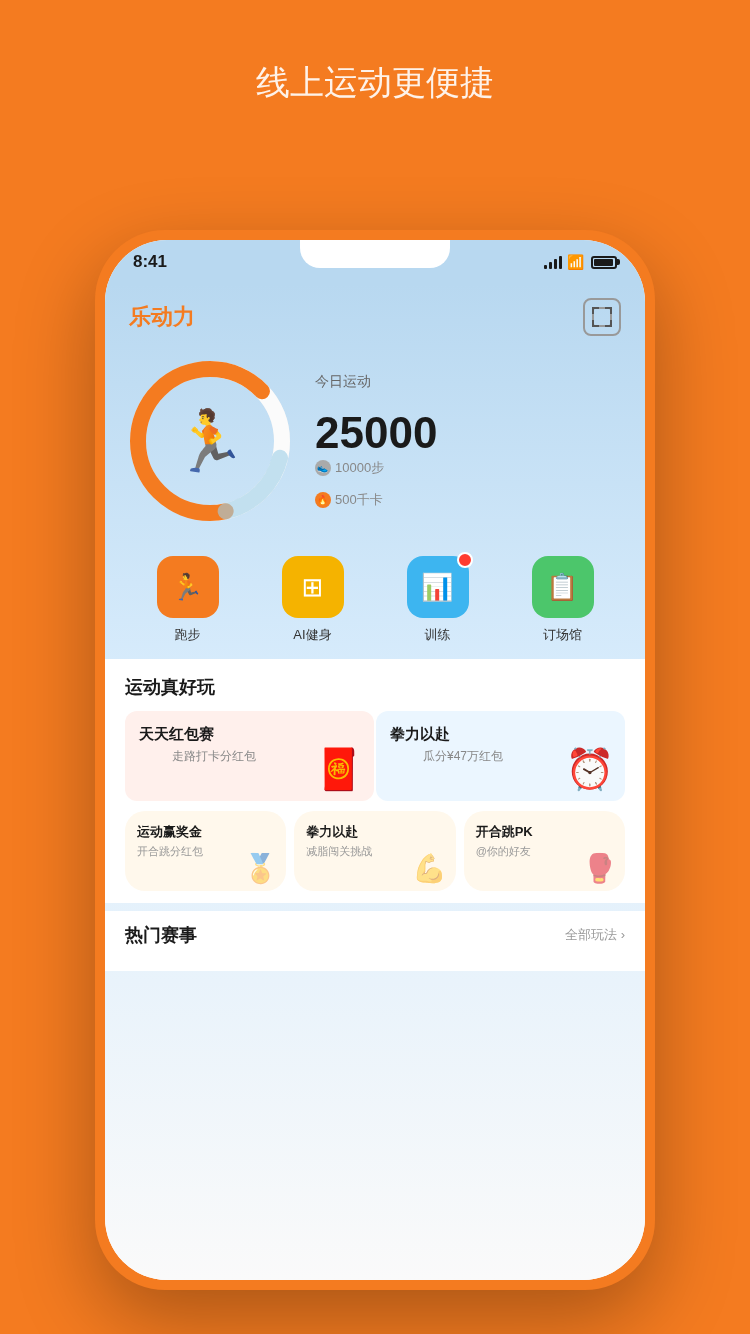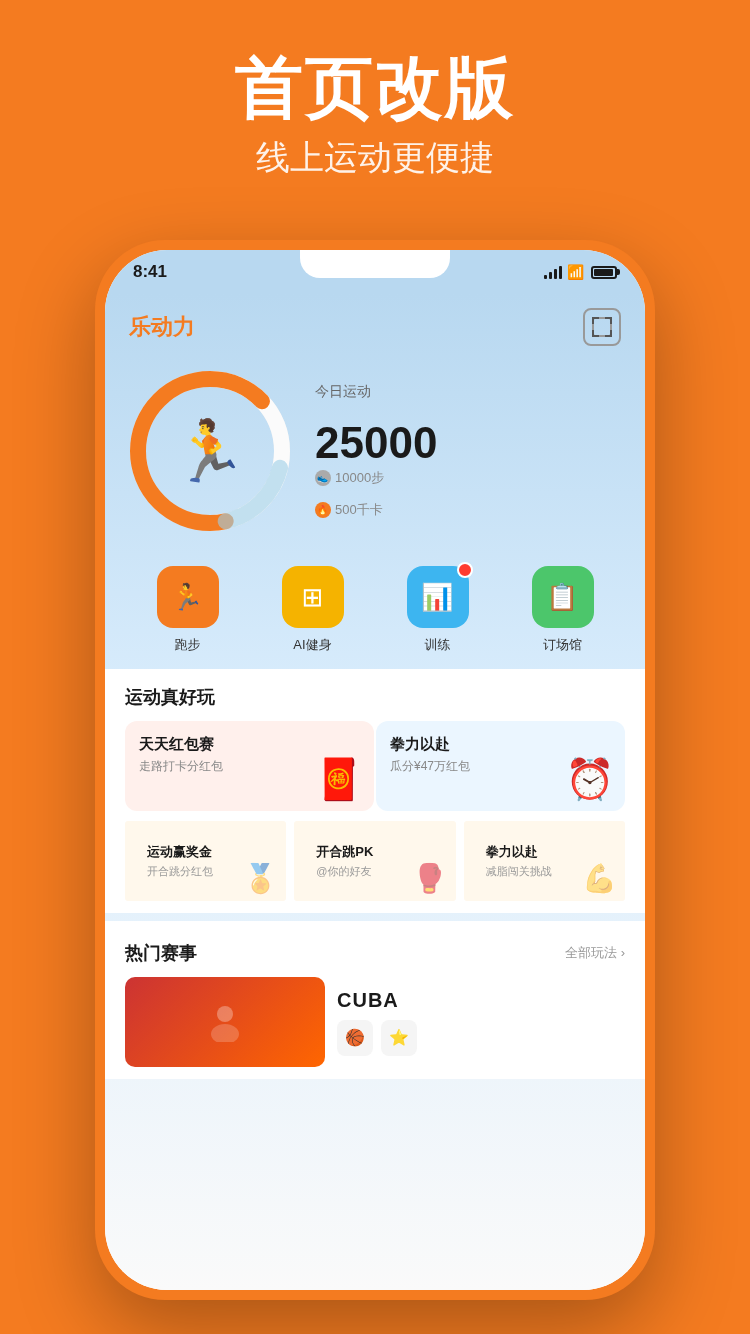--- a/index.html
+++ b/index.html
@@ -30,21 +30,21 @@
       font-size: 34px;
       font-weight: 400;
       margin-top: 10px;
     }
 
     
     .phone-container {
       position: absolute;
       left: 50%;
       transform: translateX(-50%);
-      top: 240px;
+      top: 230px;
       width: 560px;
       height: 1060px;
     }
 
     .phone-outer {
       width: 100%;
       height: 100%;
       background: #F47B20;
       border-radius: 70px;
       padding: 10px;
@@ -352,39 +352,40 @@
     .activity-card.blue-bg { background: #EBF6FF; }
     .activity-card-title {
       font-size: 15px;
       font-weight: 600;
       color: #1a1a1a;
       margin-bottom: 4px;
     }
     .activity-card-desc {
       font-size: 12px;
       color: #888;
+      margin-left: 33px;
     }
     .activity-card-icon {
       position: absolute;
       right: 10px;
       bottom: 8px;
       font-size: 40px;
     }
 
     
     .activity-row3 {
       display: grid;
       grid-template-columns: 1fr 1fr 1fr;
       gap: 8px;
       margin-top: 10px;
     }
     .activity-card-sm {
       background: #FFF8EC;
-      border-radius: 3px;
-      padding: 22px;
+      border-radius: 20px;
+      padding: 12px;
       height: 80px;
       position: relative;
       overflow: hidden;
     }
     .activity-card-sm-title {
       font-size: 13px;
       font-weight: 600;
       color: #1a1a1a;
     }
     .activity-card-sm-desc {
@@ -396,21 +397,21 @@
       position: absolute;
       right: 8px;
       bottom: 6px;
       font-size: 28px;
       opacity: 0.5;
     }
 
     
     .hot-section {
       background: white;
-      padding: 20px 20px 12px;
+      padding: 12px 20px 12px;
       margin-top: 8px;
     }
     .hot-header {
       display: flex;
       align-items: center;
       justify-content: space-between;
       margin-bottom: 12px;
     }
     .hot-title {
       font-size: 18px;
@@ -464,21 +465,20 @@
       display: flex;
       align-items: center;
       justify-content: center;
       font-size: 16px;
     }
   </style>
 </head>
 <body>
 
 <div class="header-section">
-  <div class="header-title">首页改版</div>
   <div class="header-subtitle">线上运动更便捷</div>
 </div>
 
 <div class="phone-container">
   <div class="phone-outer">
     <div class="phone-frame">
 
       <div class="status-bar">
         <div class="notch"></div>
         <span class="status-time">8:41</span>
@@ -576,51 +576,34 @@
               <div class="activity-card-icon">⏰</div>
             </div>
           </div>
           <div class="activity-row3">
             <div class="activity-card-sm">
               <div class="activity-card-sm-title">运动赢奖金</div>
               <div class="activity-card-sm-desc">开合跳分红包</div>
               <span class="sm-icon">🏅</span>
             </div>
             <div class="activity-card-sm">
+              <div class="activity-card-sm-title">拳力以赴</div>
+              <div class="activity-card-sm-desc">减脂闯关挑战</div>
+              <span class="sm-icon">💪</span>
+            </div>
+            <div class="activity-card-sm">
               <div class="activity-card-sm-title">开合跳PK</div>
               <div class="activity-card-sm-desc">@你的好友</div>
               <span class="sm-icon">🥊</span>
-            </div>
-            <div class="activity-card-sm">
-              <div class="activity-card-sm-title">拳力以赴</div>
-              <div class="activity-card-sm-desc">减脂闯关挑战</div>
-              <span class="sm-icon">💪</span>
             </div>
           </div>
         </div>
 
         <div class="hot-section">
           <div class="hot-header">
             <span class="hot-title">热门赛事</span>
             <span class="hot-more">全部玩法 ›</span>
-          </div>
-          <div class="hot-card">
-            <div class="hot-img">
-              <div class="hot-img-content">
-                <svg width="80" height="40" viewBox="0 0 80 40">
-                  <circle cx="40" cy="12" r="8" fill="rgba(255,255,255,0.3)"></circle>
-                  <ellipse cx="40" cy="32" rx="14" ry="10" fill="rgba(255,255,255,0.2)"></ellipse>
-                </svg>
-              </div>
-            </div>
-            <div>
-              <div class="hot-card-title">CUBA</div>
-              <div class="hot-card-icons">
-                <div class="hot-card-icon-btn">🏀</div>
-                <div class="hot-card-icon-btn">⭐</div>
-              </div>
-            </div>
           </div>
         </div>
       </div>
     </div>
   </div>
 </div>
 
 </body></html>

